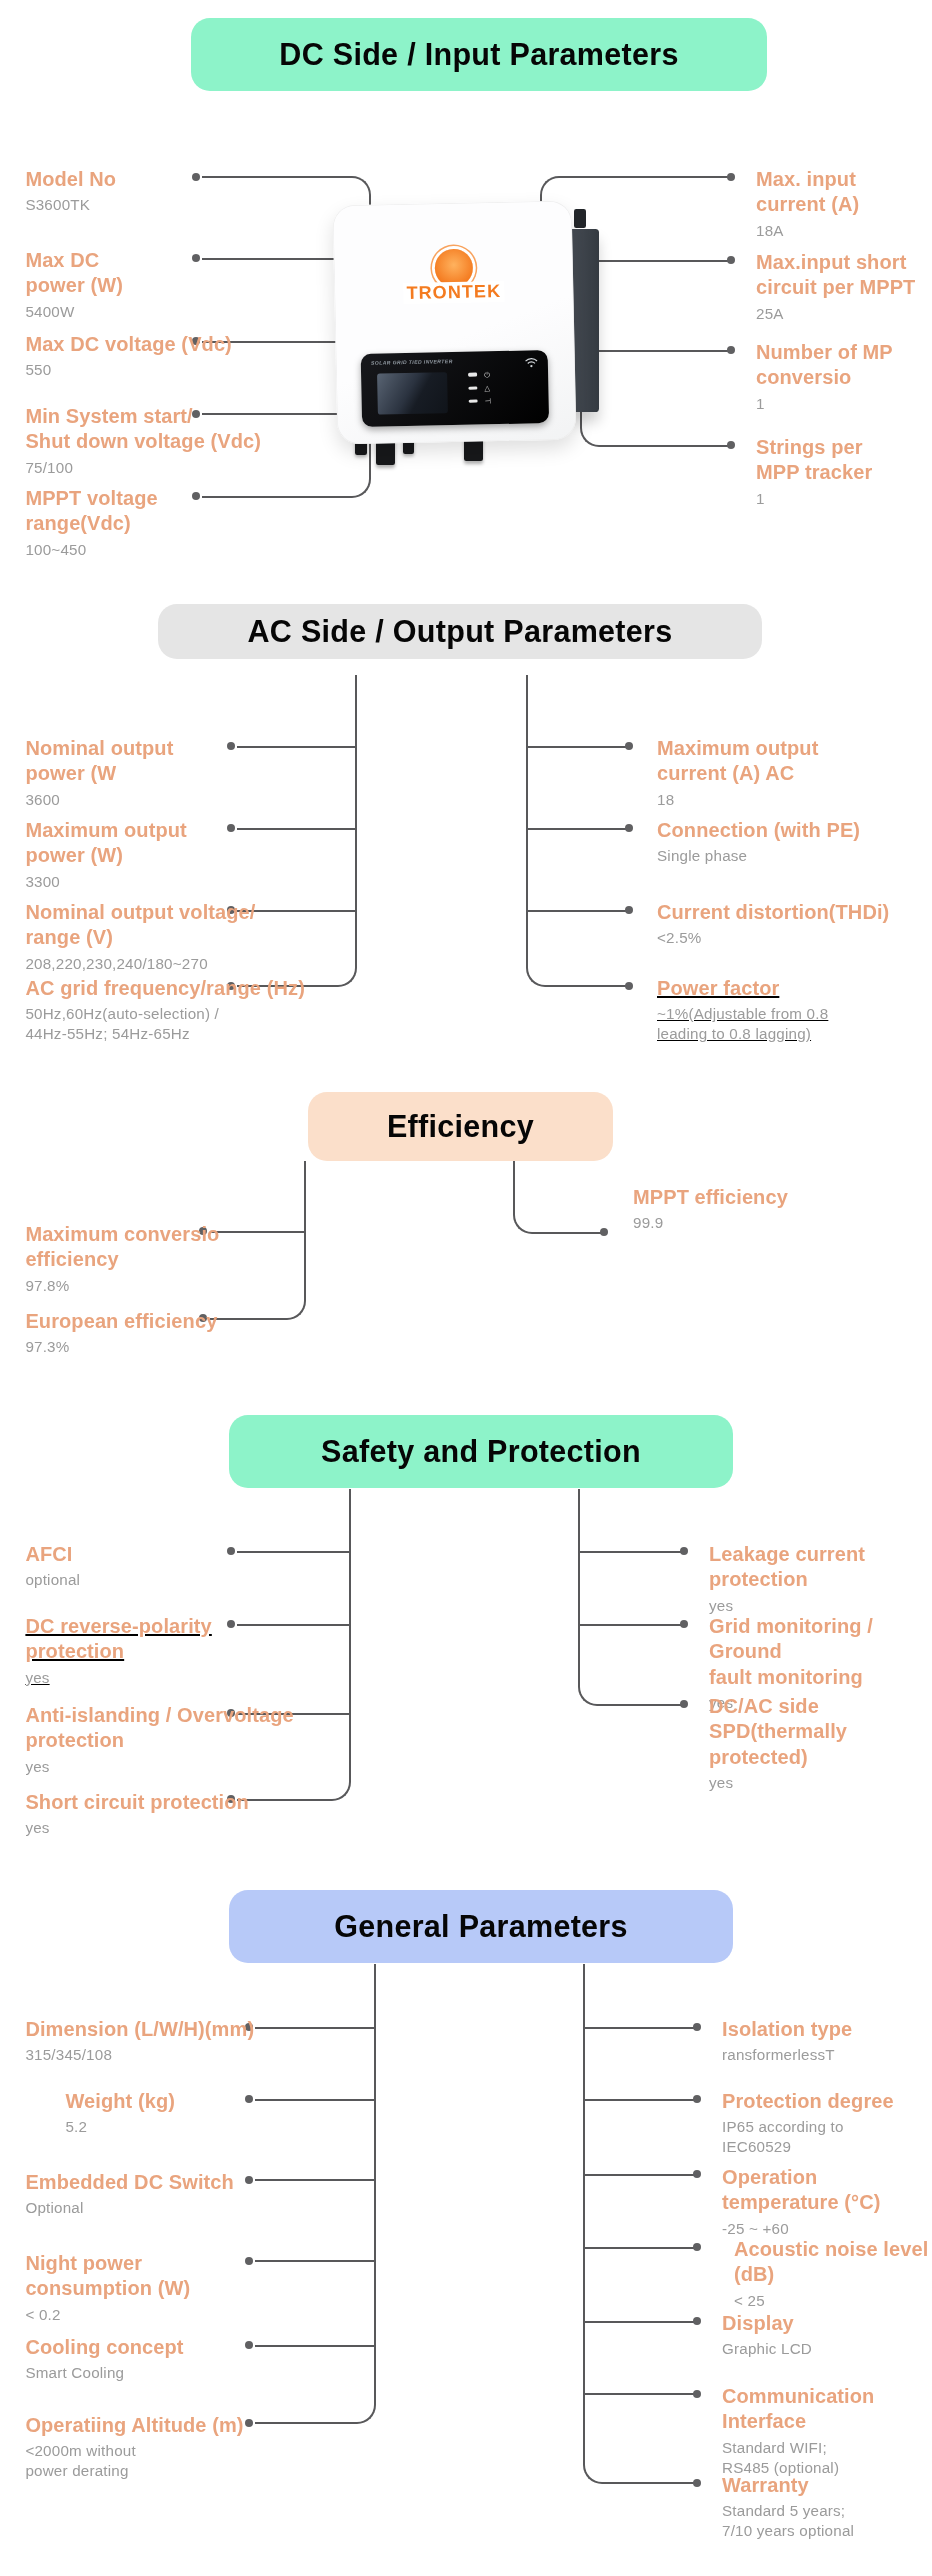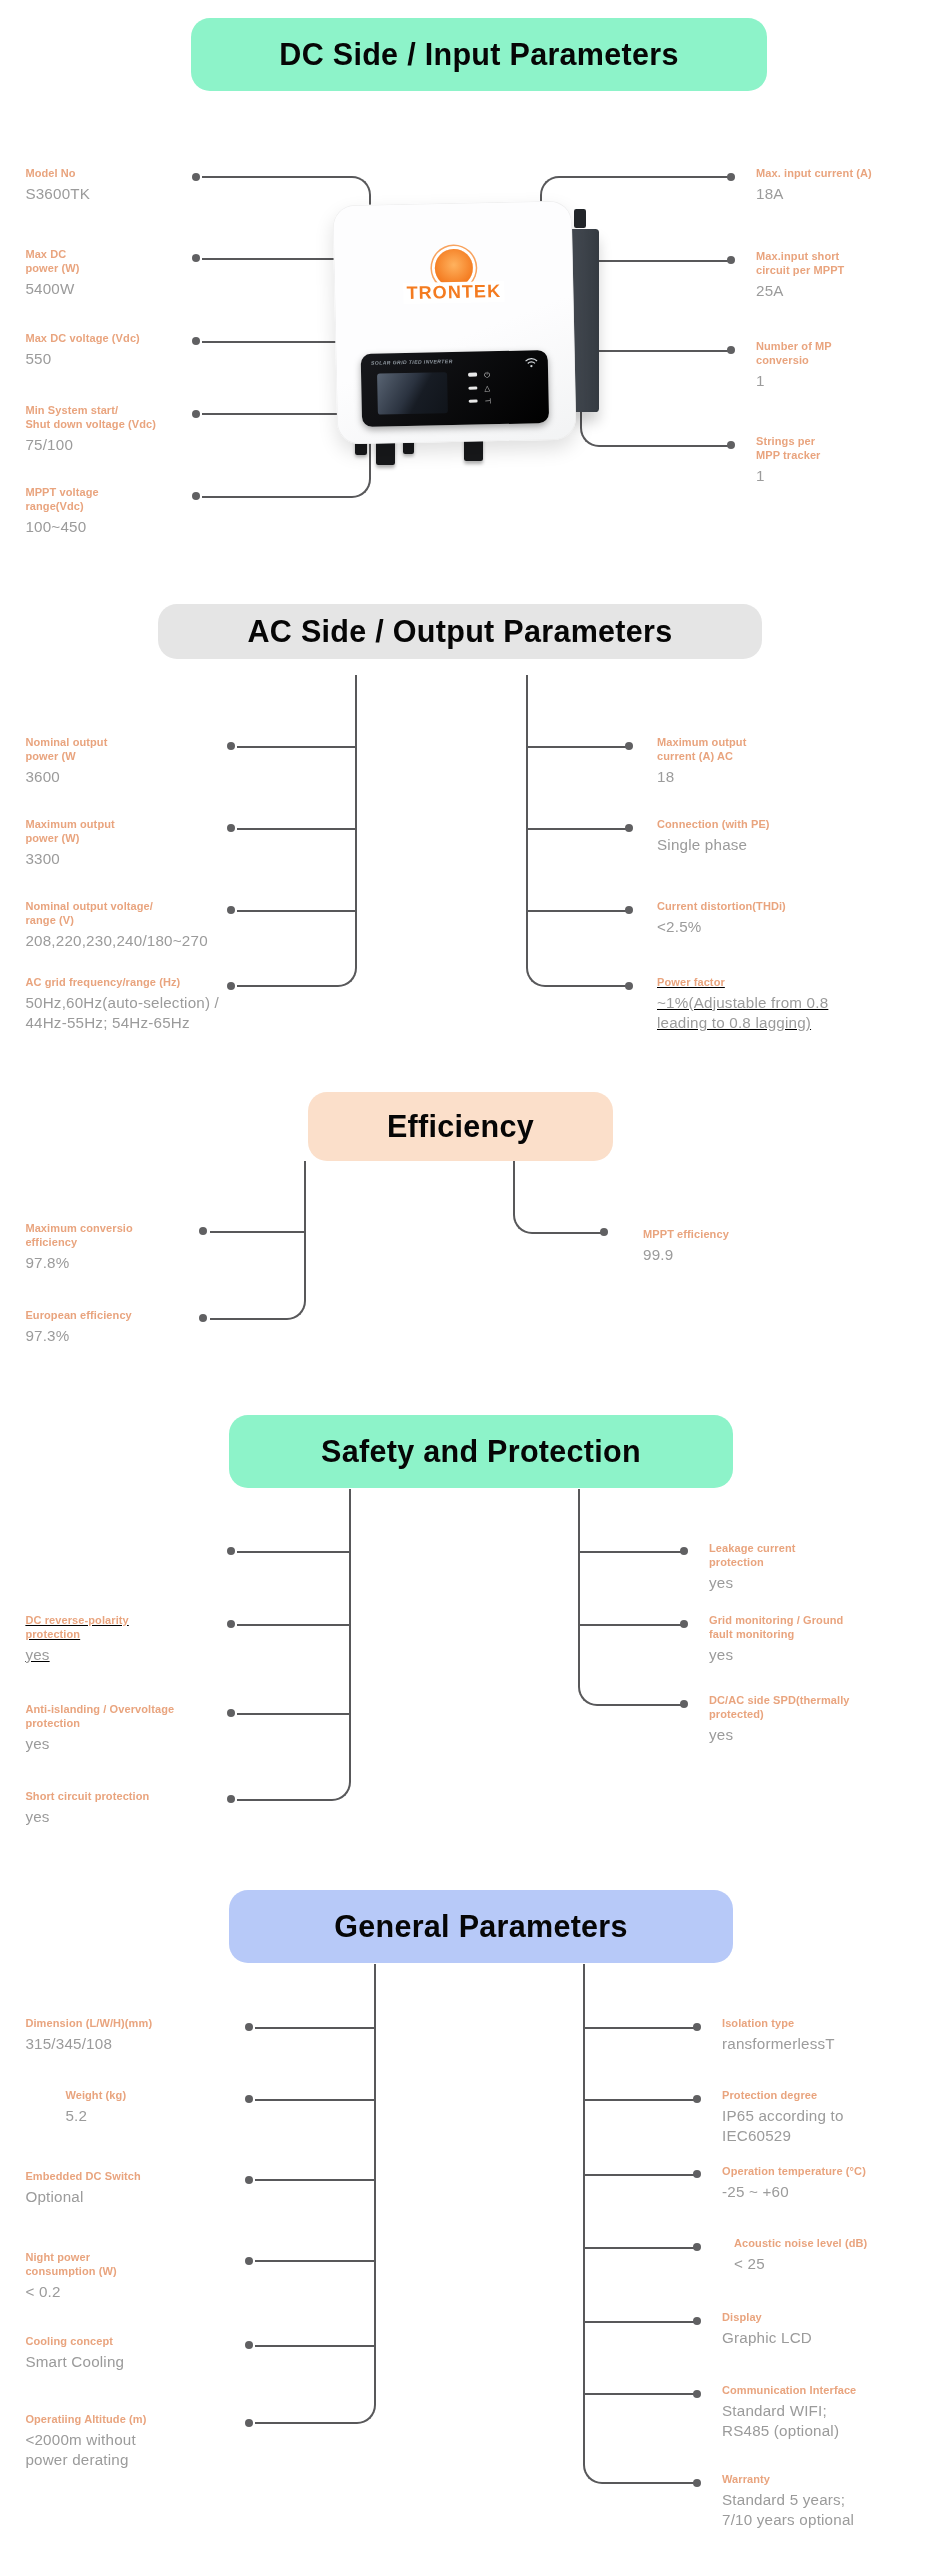--- a/index.html
+++ b/index.html
@@ -14,21 +14,21 @@
     background:#ffffff;overflow:hidden;
     font-family:"Liberation Sans",sans-serif;
   }
   .pill{
     position:absolute;display:flex;align-items:center;justify-content:center;
     border-radius:19px;font-size:30.5px;font-weight:700;color:#060606;
     letter-spacing:0.3px;z-index:2;
   }
   .item{position:absolute;z-index:3;}
   .lbl{
-    font-weight:700;font-size:11px;color:var(--orange);
+    font-weight:700;font-size:20px;color:var(--orange);
     line-height:1.27;white-space:pre-line;letter-spacing:0.1px;
   }
   .val{
     font-size:15.2px;color:var(--gray);line-height:1.32;
     white-space:pre-line;margin-top:2.9px;font-weight:400;letter-spacing:0.2px;
   }
   .hline{position:absolute;border-top:2.2px solid var(--line);z-index:1;}
   .dot{position:absolute;width:8px;height:8px;border-radius:50%;background:#606062;z-index:1;}
   .elbow{position:absolute;z-index:1;}
   .elbow.tr{border-top:2.2px solid var(--line);border-right:2.2px solid var(--line);border-top-right-radius:19px;}
@@ -257,40 +257,44 @@
 
   <div class="item" style="left:25.4px;top:1222px;width:319px;">
     <div class="lbl">Maximum conversio
 efficiency</div>
     <div class="val">97.8%</div>
   </div>
   <div class="item" style="left:25.4px;top:1309px;width:319px;">
     <div class="lbl">European efficiency</div>
     <div class="val">97.3%</div>
   </div>
-  <div class="item" style="left:633px;top:1228px;width:239px;margin-left:10px;">
+  <div class="item" style="left:633px;top:1185px;width:239px;">
     <div class="lbl">MPPT efficiency</div>
     <div class="val">99.9</div>
   </div>
 
   <div class="elbow br" style="left:237px;top:1489px;width:112px;height:310px;"></div>
   <div class="hline" style="left:237px;top:1551px;width:112px;"></div>
   <div class="hline" style="left:237px;top:1624px;width:112px;"></div>
   <div class="hline" style="left:237px;top:1713px;width:112px;"></div>
   <div class="elbow bl" style="left:578px;top:1489px;width:106px;height:215px;"></div>
   <div class="hline" style="left:578px;top:1551px;width:106px;"></div>
   <div class="hline" style="left:578px;top:1624px;width:106px;"></div>
   <div class="dot" style="left:227px;top:1547px;"></div>
   <div class="dot" style="left:227px;top:1620px;"></div>
   <div class="dot" style="left:227px;top:1709px;"></div>
   <div class="dot" style="left:227px;top:1795px;"></div>
   <div class="dot" style="left:680px;top:1547px;"></div>
   <div class="dot" style="left:680px;top:1620px;"></div>
   <div class="dot" style="left:680px;top:1700px;"></div>
 
+  <div class="item" style="left:25.4px;top:1542px;width:334px;">
+    <div class="lbl">AFCI</div>
+    <div class="val">optional</div>
+  </div>
   <div class="item" style="left:25.4px;top:1614px;width:334px;text-decoration:underline;">
     <div class="lbl">DC reverse-polarity
 protection</div>
     <div class="val">yes</div>
   </div>
   <div class="item" style="left:25.4px;top:1703px;width:334px;">
     <div class="lbl">Anti-islanding / Overvoltage
 protection</div>
     <div class="val">yes</div>
   </div>

